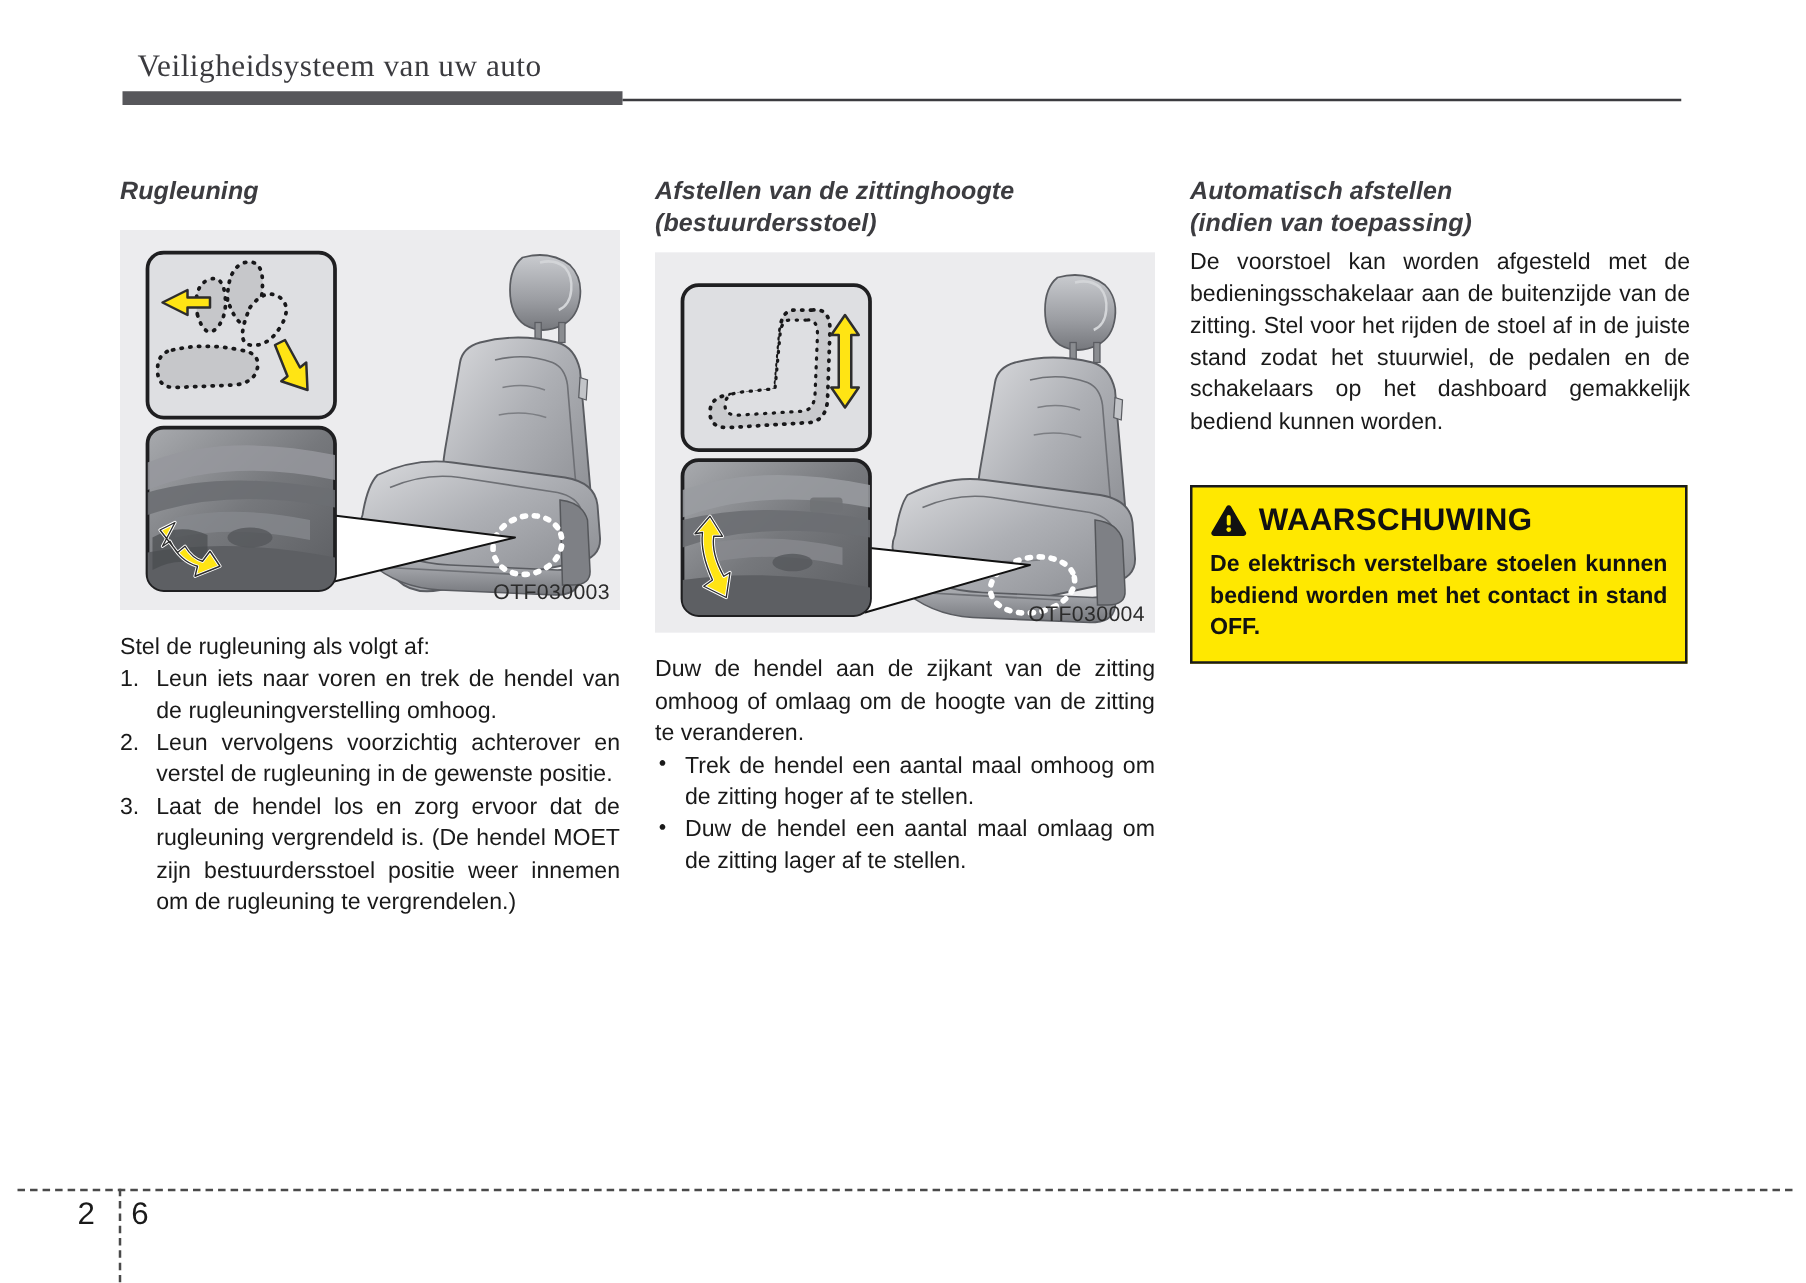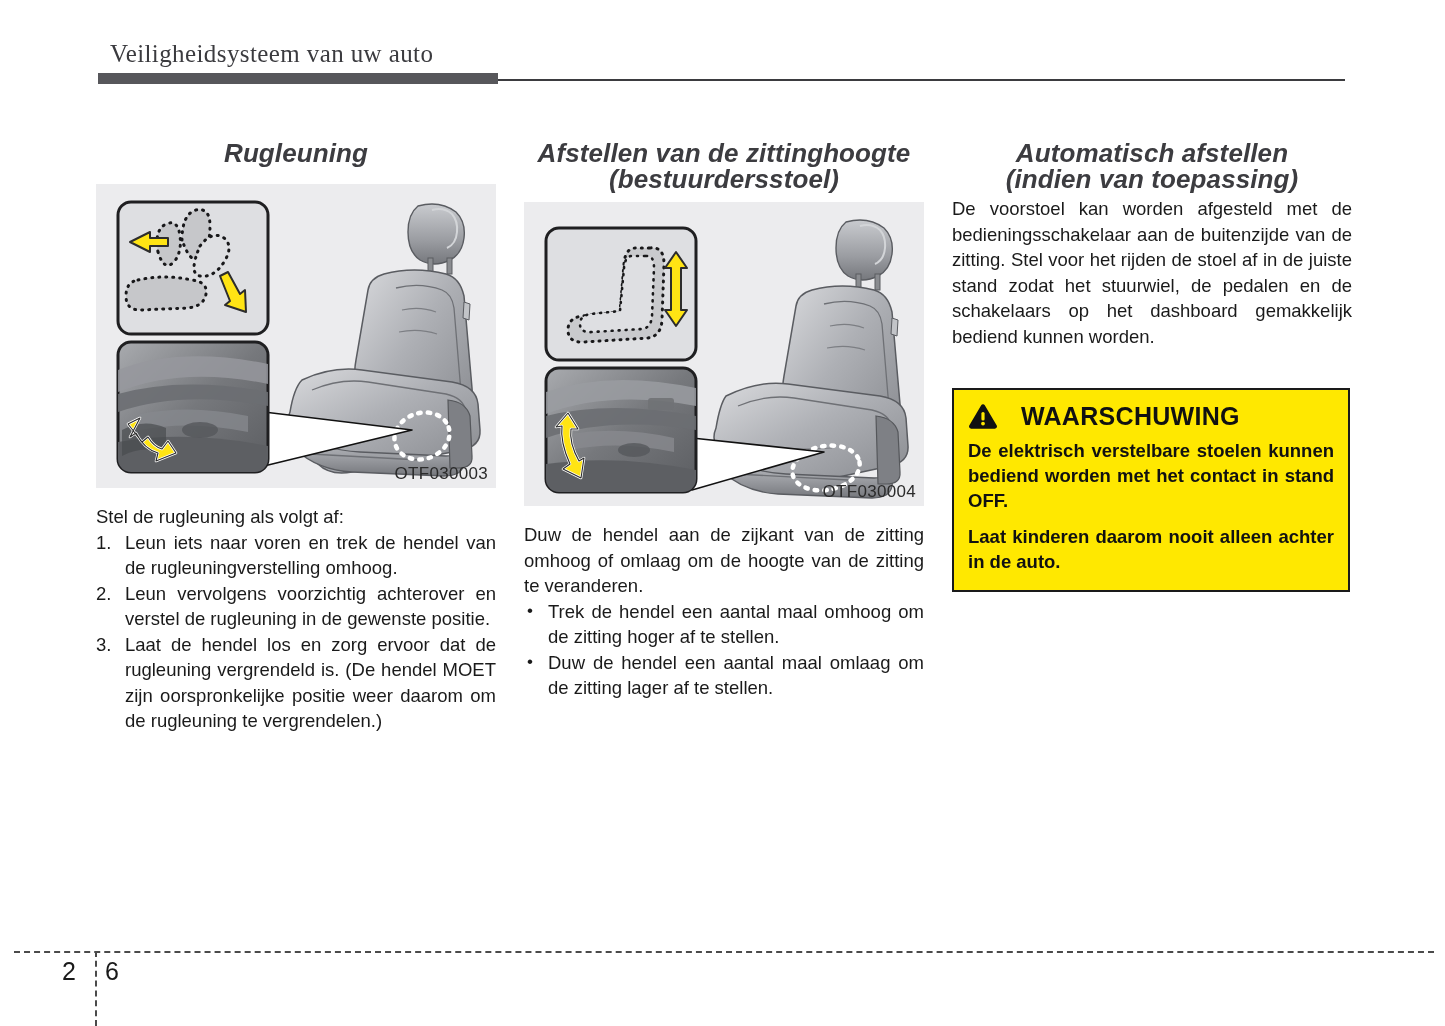--- a/index.html
+++ b/index.html
@@ -52,28 +52,27 @@
   
   .column {
     position: absolute;
     top: 140px;
   }
   #col-left   { left: 96px;  width: 400px; }
   #col-middle { left: 524px; width: 400px; }
   #col-right  { left: 952px; width: 400px; }
 
   .section-heading {
-    font-size: 26px;
+    font-size: 20px;
     font-weight: bold;
     font-style: italic;
     color: #3c3c40;
     line-height: 26px;
     margin: 0 0 10px 0;
     letter-spacing: 0.1px;
-    text-align: center;
   }
   #col-left .section-heading { margin-bottom: 18px; }
   #col-middle .section-heading { margin-bottom: 10px; }
   #col-right .section-heading { margin-bottom: 4px; font-style: italic; }
 
   
   .body-text {
     font-size: 18.5px;
     line-height: 25.5px;
     color: #1a1a1a;
@@ -155,21 +154,21 @@
     top: 388px;
     width: 398px;
     box-sizing: border-box;
     background: #ffe800;
     border: 2px solid #1a1a1a;
     padding: 12px 14px 16px 14px;
   }
   #warning-head {
     display: flex;
     align-items: center;
-    gap: 23px;
+    gap: 9px;
     margin-bottom: 7px;
   }
   #warning-title {
     font-size: 25px;
     font-weight: bold;
     color: #111111;
     letter-spacing: 0.3px;
   }
   .warning-text {
     font-size: 18.5px;
@@ -314,21 +313,21 @@
       </g>
     </svg>
     <div class="code">OTF030003</div>
   </div>
 
   <p class="body-text intro">Stel de rugleuning als volgt af:</p>
 
   <ol class="steps">
     <li>Leun iets naar voren en trek de hendel van de rugleuningverstelling omhoog.</li>
     <li>Leun vervolgens voorzichtig achterover en verstel de rugleuning in de gewenste positie.</li>
-    <li>Laat de hendel los en zorg ervoor dat de rugleuning vergrendeld is. (De hendel MOET zijn oorspronkelijke positie weer daarom om de rugleuning te vergrendelen.)</li>
+    <li>Laat de hendel los en zorg ervoor dat de rugleuning vergrendeld is. (De hendel MOET zijn bestuurdersstoel positie weer innemen om de rugleuning te vergrendelen.)</li>
   </ol>
 </div>
 
 <div id="col-middle" class="column">
 
   <div class="section-heading">
     <span>Afstellen van de zittinghoogte</span><br>
     <span>(bestuurdersstoel)</span>
   </div>
 
@@ -431,19 +430,18 @@
 <div id="warning-box">
   <div id="warning-head">
     <svg width="30" height="27" viewBox="0 0 30 27">
       <path d="M13.2,2.2 a2.2,2.2 0 0 1 3.6,0 L28.6,22.3 a2.2,2.2 0 0 1 -1.8,3.4 L3.2,25.7 a2.2,2.2 0 0 1 -1.8,-3.4 Z" fill="#111111"></path>
       <rect x="13.4" y="9" width="3.2" height="8.4" rx="1.5" fill="#ffe800"></rect>
       <circle cx="15" cy="20.6" r="1.9" fill="#ffe800"></circle>
     </svg>
     <span id="warning-title">WAARSCHUWING</span>
   </div>
   <p class="warning-text">De elektrisch verstelbare stoelen kunnen bediend worden met het contact in stand OFF.</p>
-  <p class="warning-text">Laat kinderen daarom nooit alleen achter in de auto.</p>
 </div>
 
 <div id="footer-rule"></div>
 <div id="footer-vrule"></div>
 <div id="footer-chapter">2</div>
 <div id="footer-page">6</div>
 
 </body></html>

